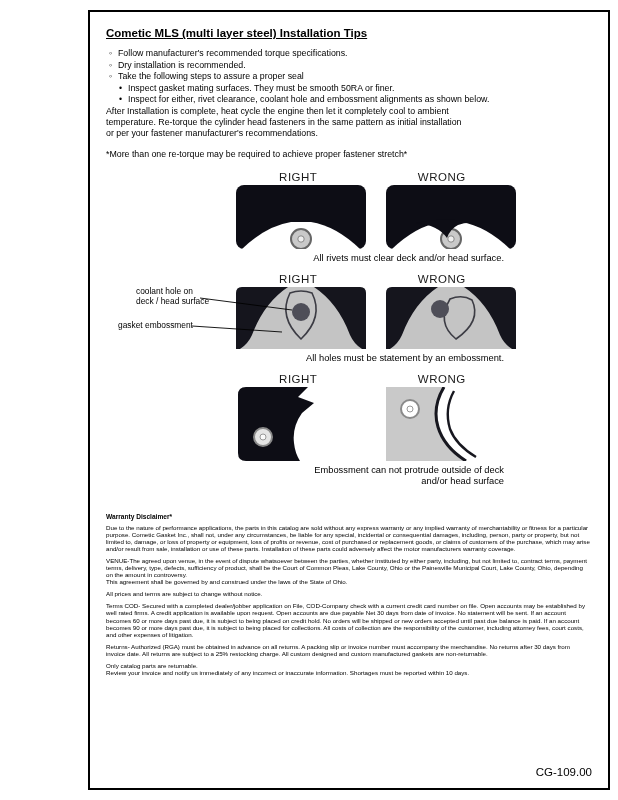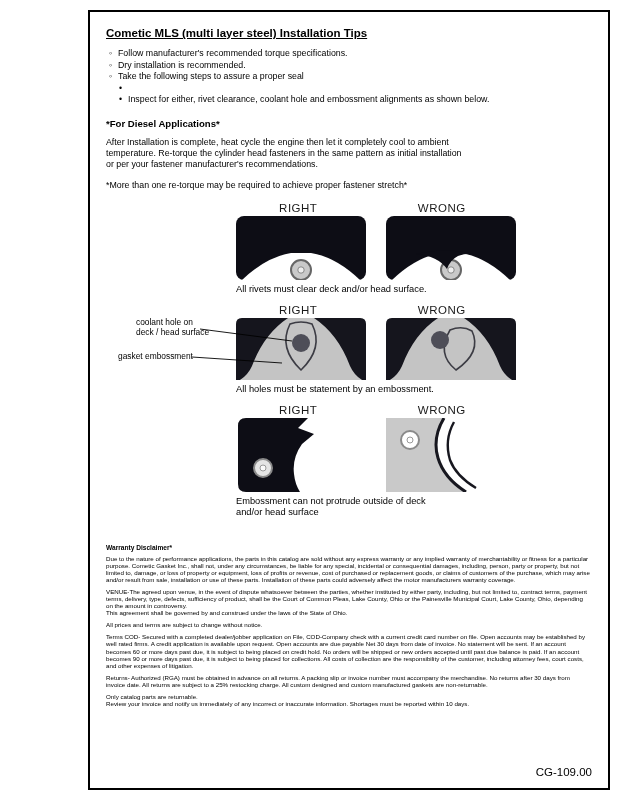--- a/index.html
+++ b/index.html
@@ -19,21 +19,21 @@
   .tip .b { width:9px; text-align:center; flex:0 0 auto; }
   .tip.sub { margin-left:10px; }
   .diesel-h { font-size:9.6px; font-weight:bold; margin:12px 0 8px; }
   .para { font-size:8.8px; line-height:11px; white-space:pre-line; margin-bottom:10px; max-width:440px; }
   .note { font-size:8.8px; margin:0 0 12px; }
   .diagram-block { width:268px; margin-left:130px; }
   .dg-labels { display:flex; gap:19px; margin-bottom:2px; }
   .dg-labels span { flex:1; text-align:center; font-size:11.5px; color:#1a1a1a; letter-spacing:0.5px; }
   .dg-row { position:relative; display:flex; gap:20px;border-radius:16px; }
   .dg-row svg.diagram { flex:0 0 auto; display:block; }
-  .caption { font-size:9.3px; line-height:11px; margin:4px 0 9px; white-space:pre-line; }
+  .caption { font-size:9.3px; line-height:11px; margin:4px 0 9px; white-space:pre-line;text-align:right; }
   .ann { position:absolute; font-size:8.4px; line-height:10px; white-space:pre-line; }
   .ann-hole { left:-100px; top:-1px; width:96px; }
   .ann-emb  { left:-118px; top:33px; width:112px; white-space:nowrap; }
   .leader { position:absolute; left:-50px; top:0; pointer-events:none; z-index:2; }
   .legal { margin-top:26px; padding-right:2px; }
   .legal-h { font-size:6.6px; font-weight:bold; margin-bottom:4px; }
   .legal p { font-size:6.2px; line-height:7.1px; margin-bottom:5px; white-space:pre-line; }
   .code { position:absolute; right:16px; bottom:10px; font-size:11.5px; }
 </style>
 </head>
@@ -51,28 +51,28 @@
     <div class="tip">
       <span class="b">◦</span>
       <span>Dry installation is recommended.</span>
     </div>
     <div class="tip">
       <span class="b">◦</span>
       <span>Take the following steps to assure a proper seal</span>
     </div>
     <div class="tip sub">
       <span class="b">•</span>
+      <span>Inspect gasket mating surfaces.  They must be smooth 50RA or finer.</span>
     </div>
     <div class="tip sub">
       <span class="b">•</span>
       <span>Inspect for either, rivet clearance, coolant hole and embossment alignments as shown below.</span>
     </div>
   </div>
 
-  <div class="diesel-h">*For Diesel Applications*</div>
   <div class="para">After Installation is complete, heat cycle the engine then let it completely cool to ambient
 temperature. Re-torque the cylinder head fasteners in the same pattern as initial installation
 or per your fastener manufacturer's recommendations.</div>
   <div class="note">*More than one re-torque may be required to achieve proper fastener stretch*</div>
 
   <div class="diagram-block">
 
     <div class="dg-labels">
       <span>RIGHT</span>
       <span>WRONG</span>

